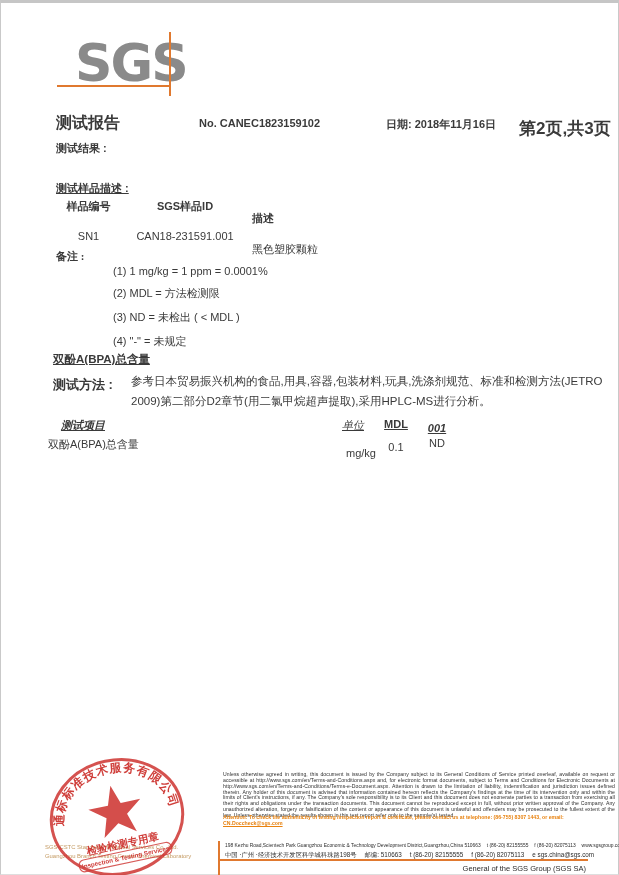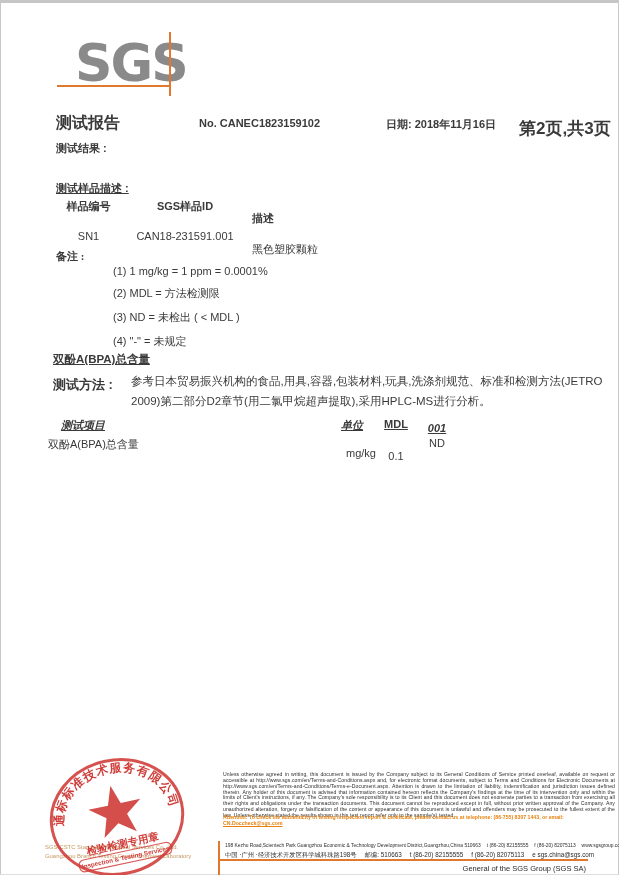--- a/index.html
+++ b/index.html
@@ -47,26 +47,26 @@
   .remarks-label { position:absolute; left:55px; top:246px; font-size:11px; font-weight:bold; color:#3a3a3a;font-family:Liberation Serif, serif; }
   .remarks-list { position:absolute; left:112px; top:262px; font-size:11px; color:#3a3a3a; }
   .remarks-list div { margin-bottom:9px; }
   
   .bpa-heading { position:absolute; left:52px; top:349px; font-size:11.5px; font-weight:bold; color:#3a3a3a; text-decoration:underline; }
   .method-label { position:absolute; left:52px; top:373px; font-size:13px; font-weight:600; color:#3a3a3a; }
   .method-text { position:absolute; left:130px; top:368px; width:482px; font-size:11.5px; line-height:20px; color:#3a3a3a; }
   
   .result-table { position:absolute; left:0; top:415px; width:619px; font-size:11px; color:#3a3a3a; }
   .rt-hdr-item { position:absolute; left:60px; top:0; font-style:italic; font-weight:600; text-decoration:underline; }
-  .rt-hdr-unit { position:absolute; left:340px; top:0; width:40px; font-style:italic; font-weight:700; text-decoration:underline; }
+  .rt-hdr-unit { position:absolute; left:332px; top:0; width:40px; text-align:center; font-style:italic; font-weight:400; text-decoration:underline; }
   .rt-hdr-mdl  { position:absolute; left:375px; top:0; width:40px; text-align:center; font-weight:600; text-decoration:underline; }
   .rt-hdr-001  { position:absolute; left:416px; top:4px; width:40px; text-align:center; font-style:italic; font-weight:700; text-decoration:underline; }
   .rt-val-item { position:absolute; left:47px; top:19px; }
   .rt-val-unit { position:absolute; left:340px; top:19px; width:40px; text-align:center;margin-top:10px; }
-  .rt-val-mdl  { position:absolute; left:375px; top:32px; width:40px; text-align:center; }
+  .rt-val-mdl  { position:absolute; left:375px; top:23px; width:40px; text-align:center; }
   .rt-val-001  { position:absolute; left:416px; top:19px; width:40px; text-align:center; }
   
   .legal-text {
     position:absolute; left:222px; top:769px; width:392px;
     font-size:5.1px; line-height:5.85px; color:#2c2c2c;
     text-align:justify; letter-spacing:0.1px;
   }
   .attention-text {
     position:absolute; left:222px; top:812px; width:392px;
     font-size:5.2px; line-height:5.9px; font-weight:bold; color:#e8820f;

